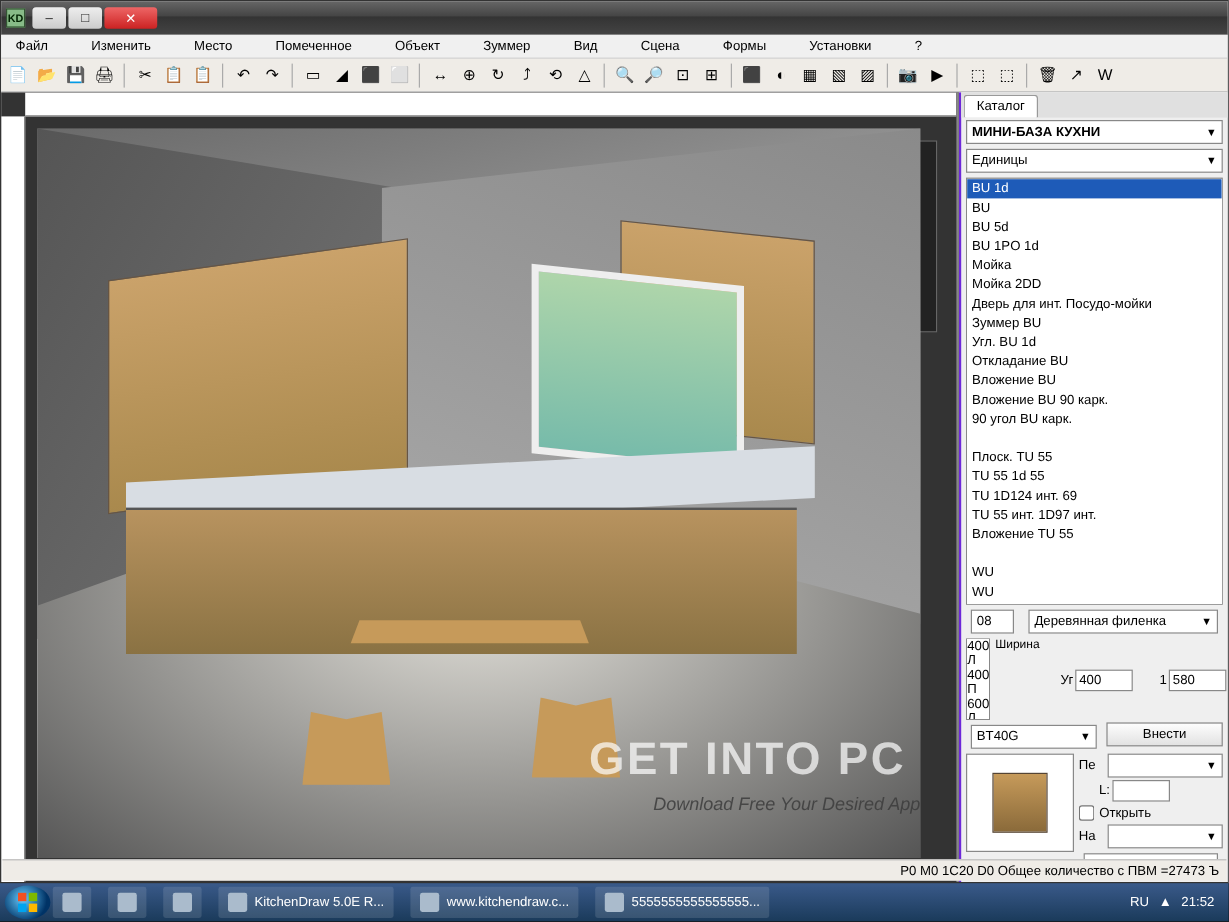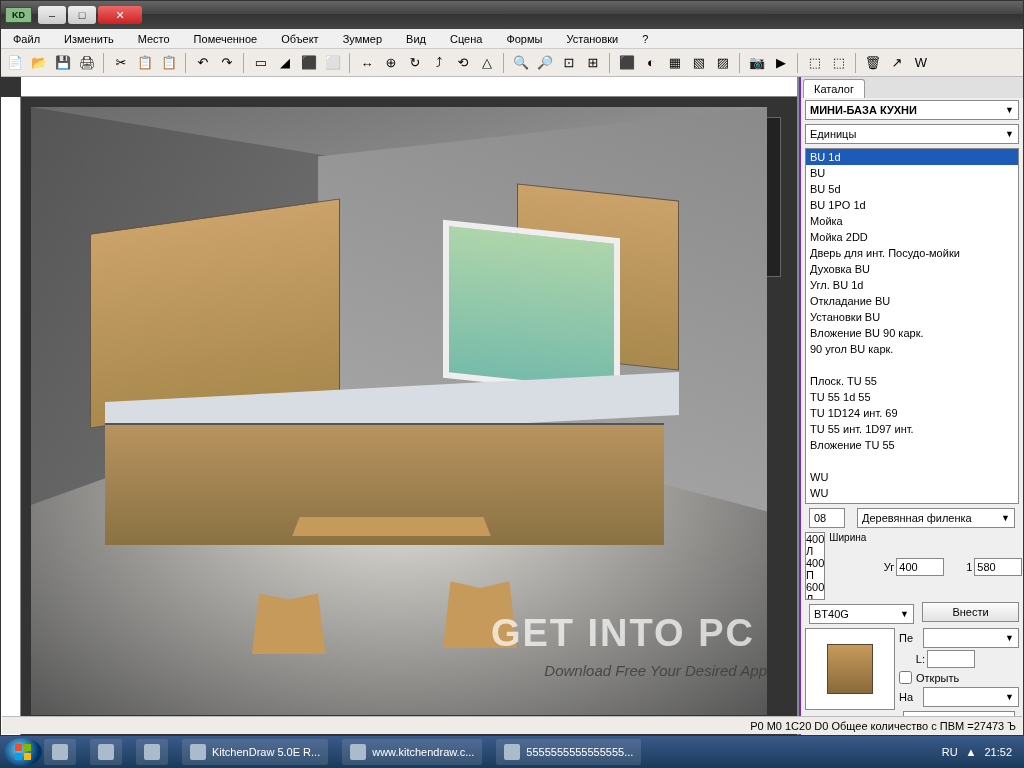--- a/index.html
+++ b/index.html
@@ -1,25 +1,25 @@
 <!DOCTYPE html>
 <html><head>
 <meta charset="utf-8">
 <style>
 * { margin: 0; padding: 0; box-sizing: border-box; font-family: Tahoma, sans-serif; font-size: 11px; }
 body { width: 1024px; height: 768px; overflow: hidden; background: #000; position: relative; }
 .win7-frame { width: 1024px; height: 736px; background: #fff; border: 1px solid #333; }
 .titlebar { height: 28px; background: linear-gradient(#666, #444 45%, #333 46%, #444); display: flex; align-items: center; padding: 0 4px; color: #fff; }
-.titlebar .kd-icon { width: 27px; height: 16px; background: #8b8; border: 1px solid #353; margin-right: 6px; font-size: 9px; font-weight: bold; display:flex; align-items:center; justify-content:center; color:#020;}
+.titlebar .kd-icon { width: 16px; height: 16px; background: #8b8; border: 1px solid #353; margin-right: 6px; font-size: 9px; font-weight: bold; display:flex; align-items:center; justify-content:center; color:#020;}
 .titlebar .title-text { flex: 1; font-size: 12px; }
 .winbtns { display: flex; gap: 2px; }
 .winbtn { width: 28px; height: 18px; border-radius: 3px; display:flex; align-items:center; justify-content:center; font-size:11px; }
 .winbtn.min, .winbtn.max { background: linear-gradient(#eee,#ccc); color:#222;}
 .winbtn.close { background: linear-gradient(#e66,#c22); color:#fff; width: 44px;}
-.menubar { height: 20px; background: #f0f0f0; display: flex; align-items: center; padding: 0 4px; gap: 8px; border-bottom: 1px solid #ccc;}
+.menubar { height: 20px; background: #f0f0f0; display: flex; align-items: center; padding: 0 4px; gap: 20px; border-bottom: 1px solid #ccc;}
 .menuitem { padding: 2px 8px; cursor: default; }
 .toolbar { height: 28px; background: #efece7; display: flex; align-items: center; padding: 2px 4px; gap: 4px; border-bottom: 1px solid #bbb; flex-wrap: nowrap; overflow: hidden;}
 .tbtn { width: 20px; height: 20px; border: 1px solid transparent; display:flex; align-items:center; justify-content:center; font-size: 13px; cursor:pointer;}
 .tsep { width: 2px; height: 20px; border-left: 1px solid #aaa; margin: 0 2px; }
 .workspace { display: flex; height: calc(100% - 76px); }
 .view3d { flex: 1; position: relative; background: #333; overflow:hidden; border-right: 2px solid #888;}
 .ruler-v { position:absolute; left:0; top:20px; width:20px; height: calc(100% - 20px); background:#fff; border-right:1px solid #888;}
 .ruler-h { position:absolute; top:0; left:20px; height:20px; width: calc(100% - 20px); background:#fff; border-bottom:1px solid #888;}
 .compass { position:absolute; top:40px; right:16px; width:16px; height:160px; background:#222; border:1px solid #666;}
 .scene { position:absolute; left:30px; top:30px; right:30px; bottom:20px; background: linear-gradient(165deg, #6a6a6a 0%, #888 20%, #999 30%, #bbb 45%, #ccc 60%, #777 90%); }
@@ -180,24 +180,24 @@
           <span class="arrow">▼</span>
       </div>
       <div class="catalog-list" id="catlist">
           <div class="li sel">BU 1d</div>
           <div class="li">BU</div>
           <div class="li">BU 5d</div>
           <div class="li">BU 1PO 1d</div>
           <div class="li">Мойка</div>
           <div class="li">Мойка 2DD</div>
           <div class="li">Дверь для инт. Посудо-мойки</div>
-          <div class="li">Духовка BU</div>
+          <div class="li">Зуммер BU</div>
           <div class="li">Угл. BU 1d</div>
           <div class="li">Откладание BU</div>
-          <div class="li">Установки BU</div>
+          <div class="li">Вложение BU</div>
           <div class="li">Вложение BU 90 карк.</div>
           <div class="li">90 угол BU карк.</div>
           <div class="li">&nbsp;</div>
           <div class="li">Плоск. TU 55</div>
           <div class="li">TU 55 1d 55</div>
           <div class="li">TU 1D124 инт. 69</div>
           <div class="li">TU 55 инт. 1D97 инт.</div>
           <div class="li">Вложение TU 55</div>
           <div class="li">&nbsp;</div>
           <div class="li">WU</div>

